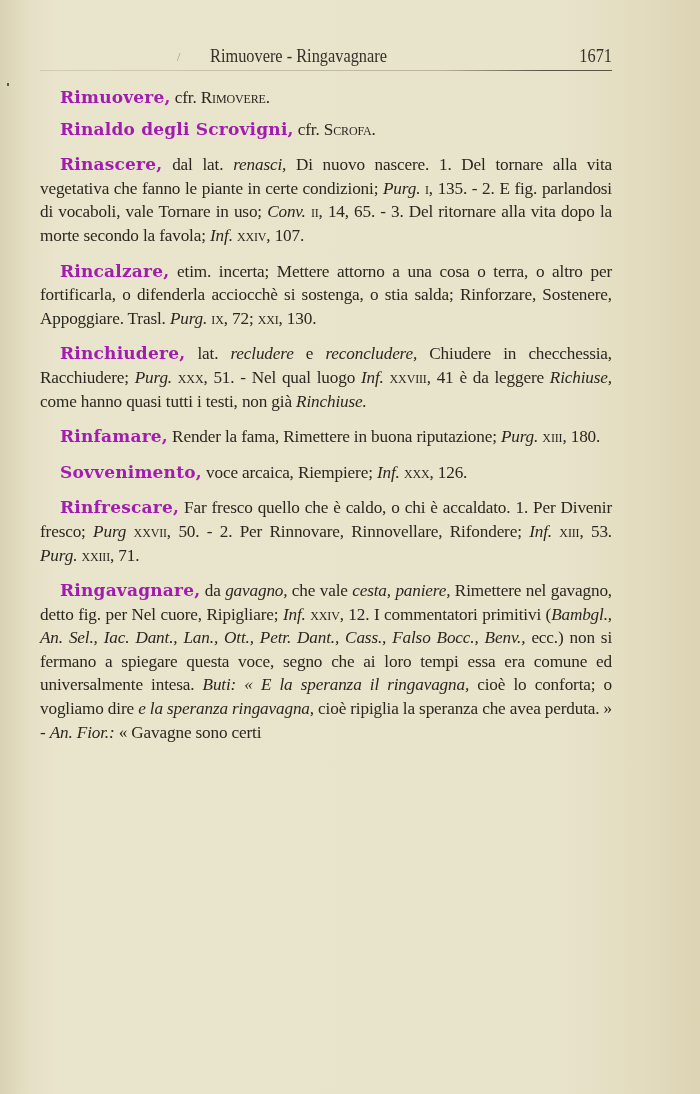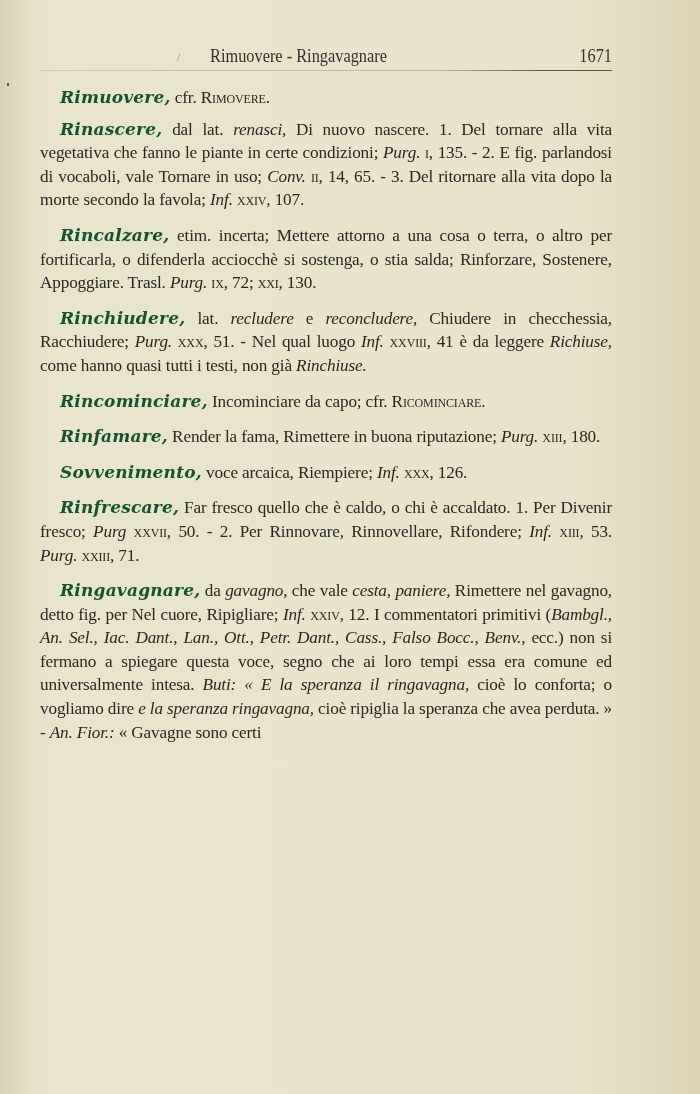--- a/index.html
+++ b/index.html
@@ -37,42 +37,42 @@
     position: absolute; left: 40px; top: 86px; width: 572px;
   }
   .entry {
     font-size: 17.2px; line-height: 23.6px;
     text-align: justify; text-indent: 20px;
     margin: 0 0 12px 0;
     transform-origin: left top;
   }
   .entry .head {
     font-family: "DejaVu Serif", "Liberation Serif", serif;
-    font-weight: bold; font-size: 17px; letter-spacing: 0.2px; color: #14532d; font-style: italic;
+    font-weight: bold; font-size: 17px; letter-spacing: 0.2px; color: #a21caf;
   }
   .entry i { font-style: italic; }
   .sc { font-variant: small-caps; }
   .body-text { letter-spacing: -0.15px; }
 </style>
 </head>
 <body>
 
 <div class="page">
   <div class="header">
     <span class="tick-mark">/</span>
     <span class="running-title">Rimuovere - Ringavagnare</span>
     <span class="page-number">1671</span>
   </div>
   <div class="header-rule"></div>
   <div class="margin-dot"></div>
 
   <div class="content" id="entries">
       <p class="entry" style="margin-bottom: 8px;"><span class="head">Rimuovere,</span><span class="body-text"><span> cfr. </span><span class="sc">Rimovere</span><span>.</span></span></p>
+      <p class="entry" style="margin-bottom: 12px;"><span class="head">Rinaldo degli Scrovigni,</span><span class="body-text"><span> cfr. </span><span class="sc">Scrofa</span><span>.</span></span></p>
       <p class="entry" style="margin-bottom: 12px;"><span class="head">Rinascere,</span><span class="body-text"><span> dal lat. </span><i>renasci,</i><span> Di nuovo nascere. 1. Del tornare alla vita vegetativa che fanno le piante in certe condizioni; </span><i>Purg.</i><span> </span><span class="sc">i</span><span>, 135. - 2. E fig. parlandosi di vocaboli, vale Tornare in uso; </span><i>Conv.</i><span> </span><span class="sc">ii</span><span>, 14, 65. - 3. Del ritornare alla vita dopo la morte secondo la favola; </span><i>Inf.</i><span> </span><span class="sc">xxiv</span><span>, 107.</span></span></p>
       <p class="entry" style="margin-bottom: 12px;"><span class="head">Rincalzare,</span><span class="body-text"><span> etim. incerta; Mettere attorno a una cosa o terra, o altro per fortificarla, o difenderla acciocchè si sostenga, o stia salda; Rinforzare, Sostenere, Appoggiare. Trasl. </span><i>Purg.</i><span> </span><span class="sc">ix</span><span>, 72; </span><span class="sc">xxi</span><span>, 130.</span></span></p>
       <p class="entry" style="margin-bottom: 12px;"><span class="head">Rinchiudere,</span><span class="body-text"><span> lat. </span><i>recludere</i><span> e </span><i>reconcludere,</i><span> Chiudere in checchessia, Racchiudere; </span><i>Purg.</i><span> </span><span class="sc">xxx</span><span>, 51. - Nel qual luogo </span><i>Inf.</i><span> </span><span class="sc">xxviii</span><span>, 41 è da leggere </span><i>Richiuse,</i><span> come hanno quasi tutti i testi, non già </span><i>Rinchiuse.</i></span></p>
-      <p class="entry" style="margin-bottom: 12px;"><span class="head">Rincominciare,</span><span class="body-text"><span> Incominciare da capo; cfr. </span><span class="sc">Ricominciare</span><span>.</span></span></p>
       <p class="entry" style="margin-bottom: 12px;"><span class="head">Rinfamare,</span><span class="body-text"><span> Render la fama, Rimettere in buona riputazione; </span><i>Purg.</i><span> </span><span class="sc">xiii</span><span>, 180.</span></span></p>
       <p class="entry" style="margin-bottom: 12px;"><span class="head">Sovvenimento,</span><span class="body-text"><span> voce arcaica, Riempiere; </span><i>Inf.</i><span> </span><span class="sc">xxx</span><span>, 126.</span></span></p>
       <p class="entry" style="margin-bottom: 12px;"><span class="head">Rinfrescare,</span><span class="body-text"><span> Far fresco quello che è caldo, o chi è accaldato. 1. Per Divenir fresco; </span><i>Purg</i><span> </span><span class="sc">xxvii</span><span>, 50. - 2. Per Rinnovare, Rinnovellare, Rifondere; </span><i>Inf.</i><span> </span><span class="sc">xiii</span><span>, 53. </span><i>Purg.</i><span> </span><span class="sc">xxiii</span><span>, 71.</span></span></p>
       <p class="entry" style="margin-bottom: 12px;"><span class="head">Ringavagnare,</span><span class="body-text"><span> da </span><i>gavagno,</i><span> che vale </span><i>cesta, paniere,</i><span> Rimettere nel gavagno, detto fig. per Nel cuore, Ripigliare; </span><i>Inf.</i><span> </span><span class="sc">xxiv</span><span>, 12. I commentatori primitivi (</span><i>Bambgl., An. Sel., Iac. Dant., Lan., Ott., Petr. Dant., Cass., Falso Bocc., Benv.,</i><span> ecc.) non si fermano a spiegare questa voce, segno che ai loro tempi essa era comune ed universalmente intesa. </span><i>Buti: « E la speranza il ringavagna,</i><span> cioè lo conforta; o vogliamo dire </span><i>e la speranza ringavagna,</i><span> cioè ripiglia la speranza che avea perduta. » - </span><i>An. Fior.:</i><span> « Gavagne sono certi</span></span></p>
     </div>
 </div>
 
 </body></html>

